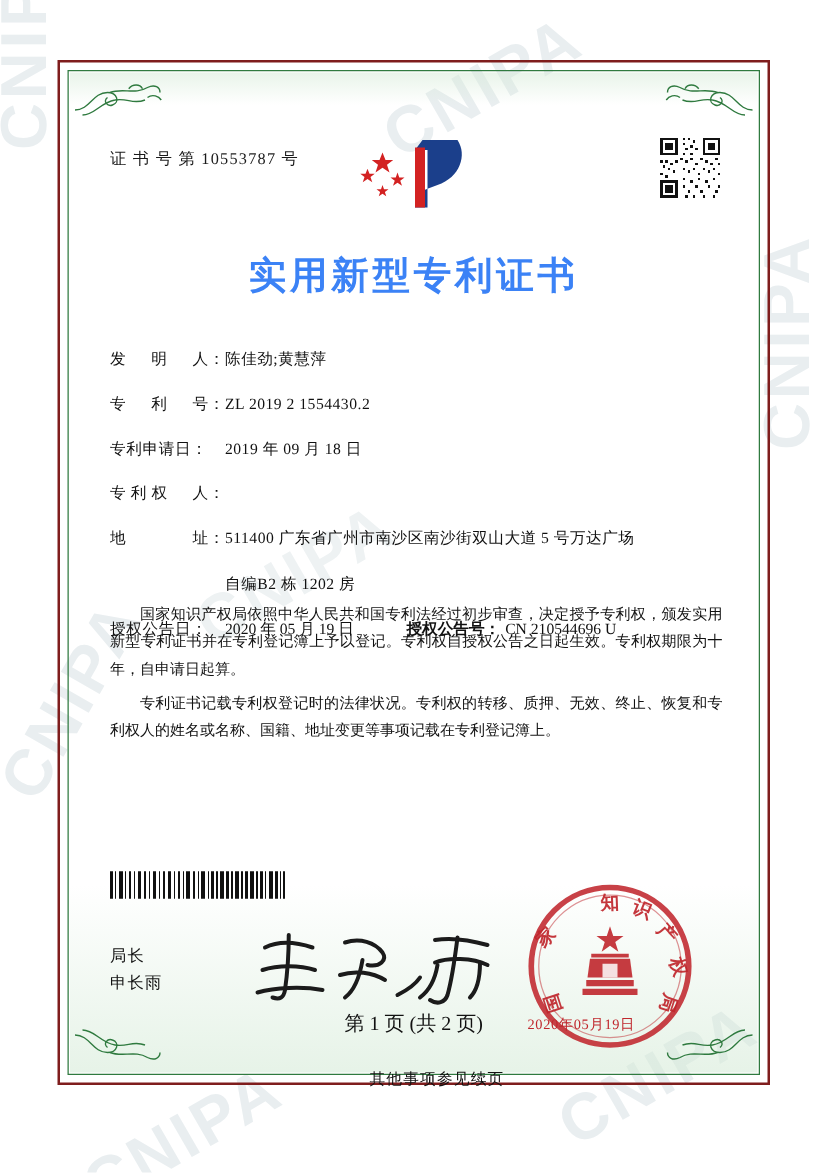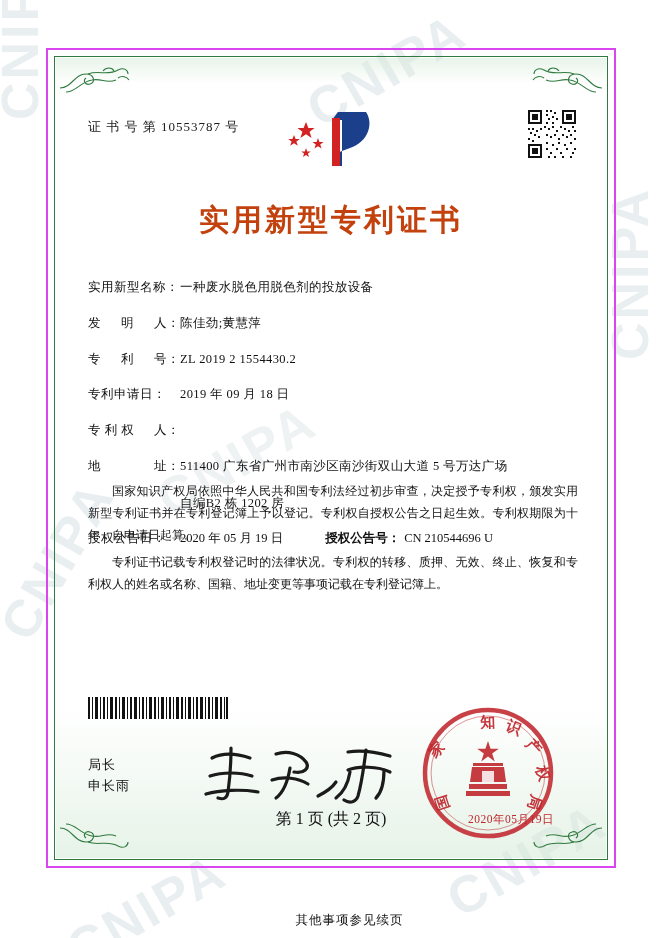--- a/index.html
+++ b/index.html
@@ -28,21 +28,21 @@
   }
 
   
   .page {
     position: absolute;
     left: 46px;
     top: 48px;
     width: 570px;
     height: 820px;
     background: transparent;
-    border: 2px solid #d946ef;
+    border: 2px solid #7f1d1d;
     box-sizing: border-box;
   }
   .page-inner {
     position: absolute;
     left: 6px;
     top: 6px;
     right: 6px;
     bottom: 6px;
     border: 1px solid #2f7a3f;
     box-sizing: border-box;
@@ -107,21 +107,21 @@
   }
 
   .title {
     position: absolute;
     left: 0; right: 0;
     top: 150px;
     text-align: center;
     font-size: 30px;
     font-weight: bold;
     letter-spacing: 3px;
-    color: #c2410c;
+    color: #3b82f6;
     font-family: "Liberation Serif", serif;
   }
 
   .fields {
     position: absolute;
     left: 40px;
     top: 228px;
     right: 36px;
     font-size: 12.5px;
     color: #111;
@@ -211,39 +211,39 @@
     right: 58px;
     top: 655px;
     width: 136px;
     height: 136px;
   }
   .seal-date {
     position: absolute;
     right: 60px;
     top: 762px;
     width: 132px;
-    text-align: right;
+    text-align: left;
     font-size: 11.5px;
     color: #c0272d;
     letter-spacing: 0.5px;
   }
 
   .page-num {
     position: absolute;
     left: 0; right: 0;
     bottom: 36px;
     text-align: center;
     font-size: 16px;
     color: #111;
   }
 
   .footnote {
     position: absolute;
     left: 0; right: 0;
-    top: 912px;
+    top: 855px;
     text-align: center;
     font-size: 12.5px;
     color: #111;
     letter-spacing: 1px;
     padding-left: 38px;
   }
 </style>
 </head>
 <body>
 
@@ -386,24 +386,20 @@
             <rect x="48" y="40" width="2" height="2"></rect>
             <rect x="48" y="22" width="2" height="2"></rect>
         </g>
       </svg>
     </div>
 
     <div class="title">实用新型专利证书</div>
 
     <div class="fields">
 
-      <div class="field-row">
-        <div class="field-label">实用新型名称：</div>
-        <div class="field-value">一种废水脱色用脱色剂的投放设备</div>
-      </div>
 
       <div class="field-row">
         <div class="field-label spread">
           <span>发</span>
           <span>明</span>
           <span>人：</span>
         </div>
         <div class="field-value">陈佳劲;黄慧萍</div>
       </div>
 

